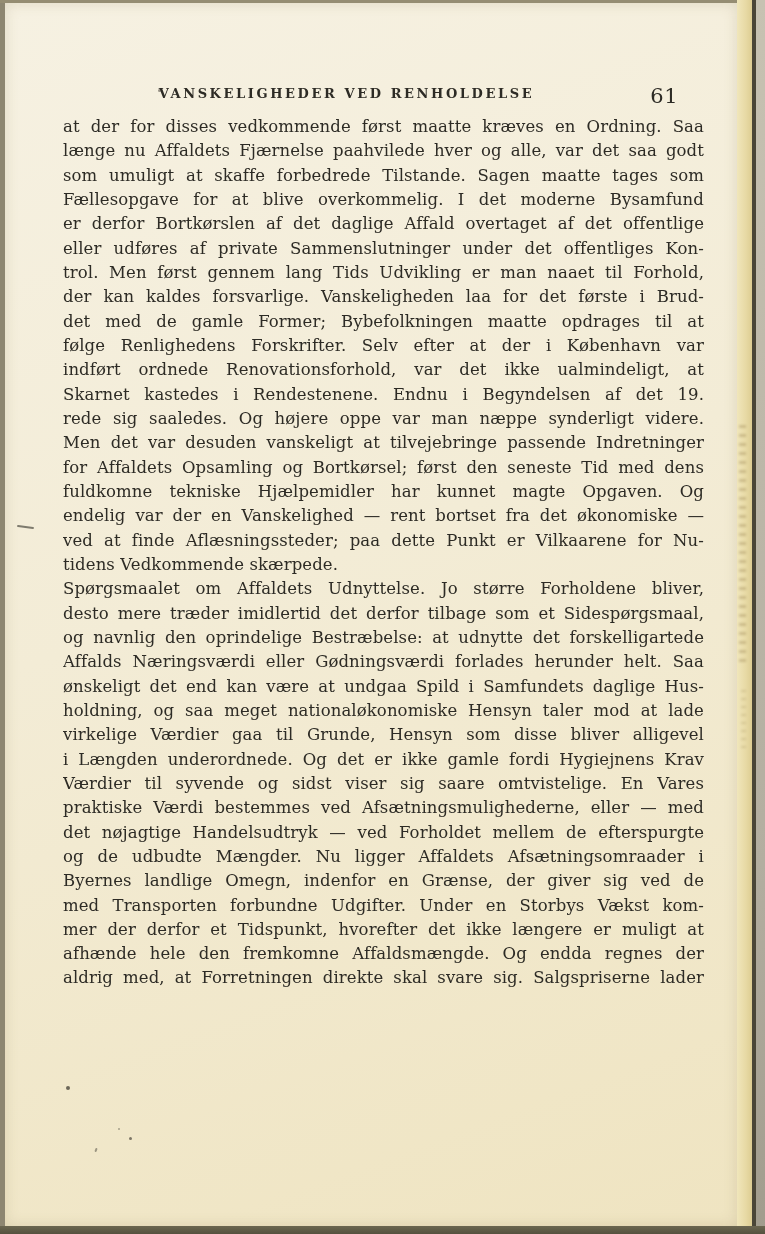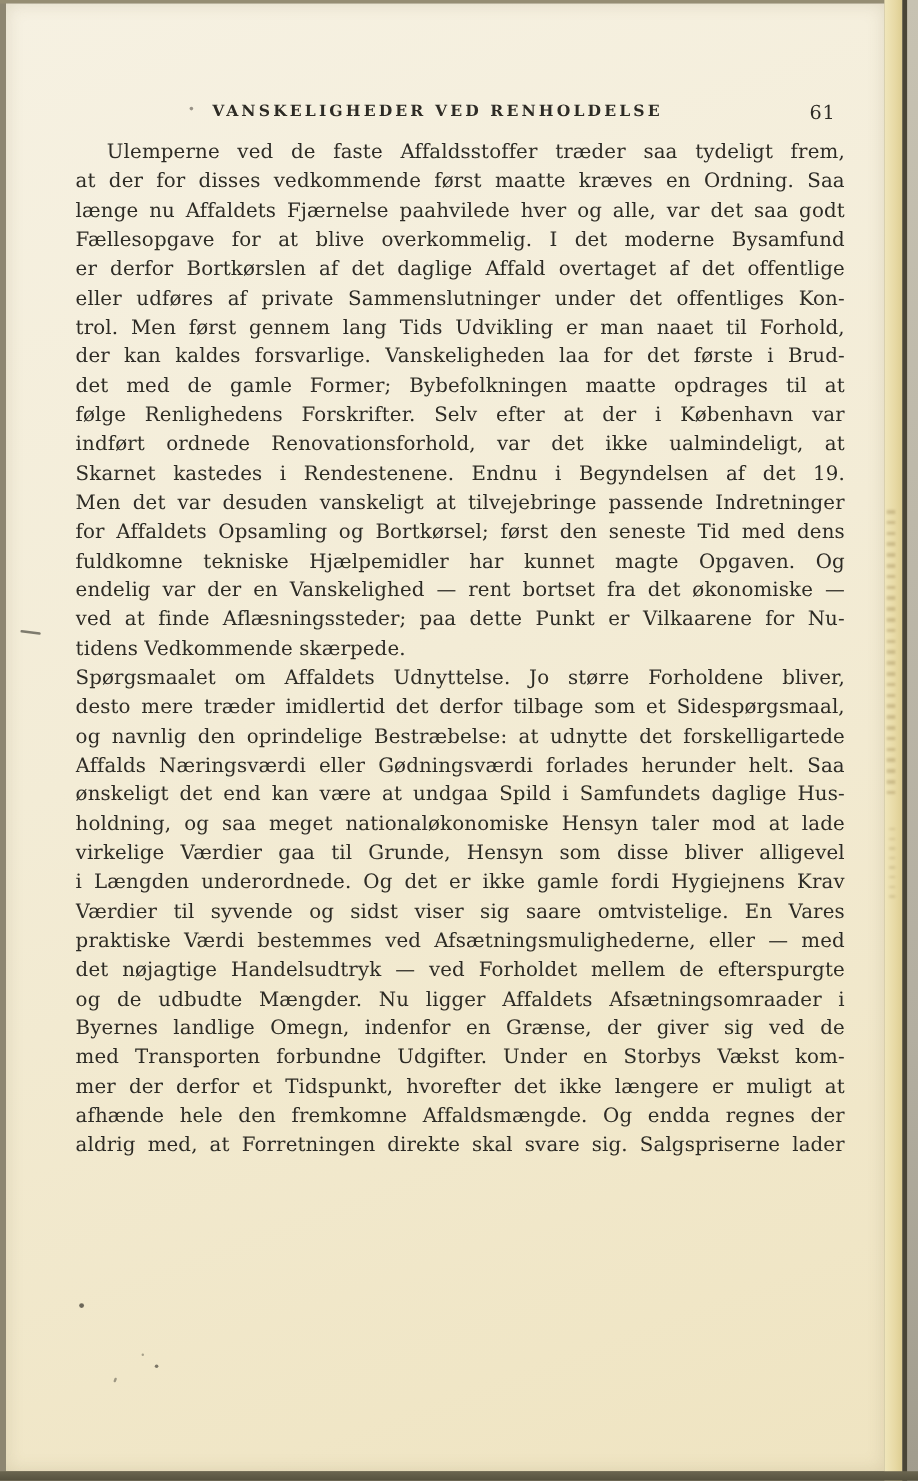--- a/index.html
+++ b/index.html
@@ -49,33 +49,33 @@
     width:765px; height:8px;
     background: linear-gradient(180deg, #6b6650 0%, var(--bottom_edge) 100%);
   }
   .top-edge {
     position:absolute; left:0; top:0;
     width:765px; height:3px;
     background:#978f74; opacity:.8;
   }
   
   .running-header {
-    position:absolute; left:64px; top:83px;
+    position:absolute; left:46px; top:83px;
     width:641px; height:22px;
   }
   .header-title {
     display:block; text-align:center;
     padding-right:50px;
     font-size:13px; font-weight:bold;
     letter-spacing:2.6px;
     color:var(--ink);
   }
   .page-number {
     position:absolute; right:14px; top:-2px;
-    font-size:16px; color:var(--ink);
+    font-size:21px; color:var(--ink);
     letter-spacing:.5px;
     margin-left:12px;
   }
   
   .page-body {
     position:absolute; left:58px; top:112px;
     width:641px;
     color:var(--ink);
     font-size:16.5px;
     line-height:24.33px;
@@ -125,32 +125,33 @@
 <div class="page">
 
   <div class="running-header">
     <span class="header-title">VANSKELIGHEDER VED RENHOLDELSE</span>
     <span class="page-number">61</span>
   </div>
 
   <div class="page-body">
 
   <div class="para">
-        <div class="line indent">Ulemperne ved de faste Affaldsstoffer træder saa tydeligt frem,</div>
         <div class="line">at der for disses vedkommende først maatte kræves en Ordning. Saa</div>
         <div class="line">længe nu Affaldets Fjærnelse paahvilede hver og alle, var det saa godt</div>
+        <div class="line">som umuligt at skaffe forbedrede Tilstande. Sagen maatte tages som</div>
         <div class="line">Fællesopgave for at blive overkommelig. I det moderne Bysamfund</div>
         <div class="line">er derfor Bortkørslen af det daglige Affald overtaget af det offentlige</div>
         <div class="line">eller udføres af private Sammenslutninger under det offentliges Kon-</div>
         <div class="line">trol. Men først gennem lang Tids Udvikling er man naaet til Forhold,</div>
         <div class="line">der kan kaldes forsvarlige. Vanskeligheden laa for det første i Brud-</div>
         <div class="line">det med de gamle Former; Bybefolkningen maatte opdrages til at</div>
         <div class="line">følge Renlighedens Forskrifter. Selv efter at der i København var</div>
         <div class="line">indført ordnede Renovationsforhold, var det ikke ualmindeligt, at</div>
         <div class="line">Skarnet kastedes i Rendestenene. Endnu i Begyndelsen af det 19.</div>
+        <div class="line">rede sig saaledes. Og højere oppe var man næppe synderligt videre.</div>
         <div class="line">Men det var desuden vanskeligt at tilvejebringe passende Indretninger</div>
         <div class="line">for Affaldets Opsamling og Bortkørsel; først den seneste Tid med dens</div>
         <div class="line">fuldkomne tekniske Hjælpemidler har kunnet magte Opgaven. Og</div>
         <div class="line">endelig var der en Vanskelighed — rent bortset fra det økonomiske —</div>
         <div class="line">ved at finde Aflæsningssteder; paa dette Punkt er Vilkaarene for Nu-</div>
         <div class="line short">tidens Vedkommende skærpede.</div>
       </div>
       <div class="para">
         <div class="line">Spørgsmaalet om Affaldets Udnyttelse. Jo større Forholdene bliver,</div>
         <div class="line">desto mere træder imidlertid det derfor tilbage som et Sidespørgsmaal,</div>

